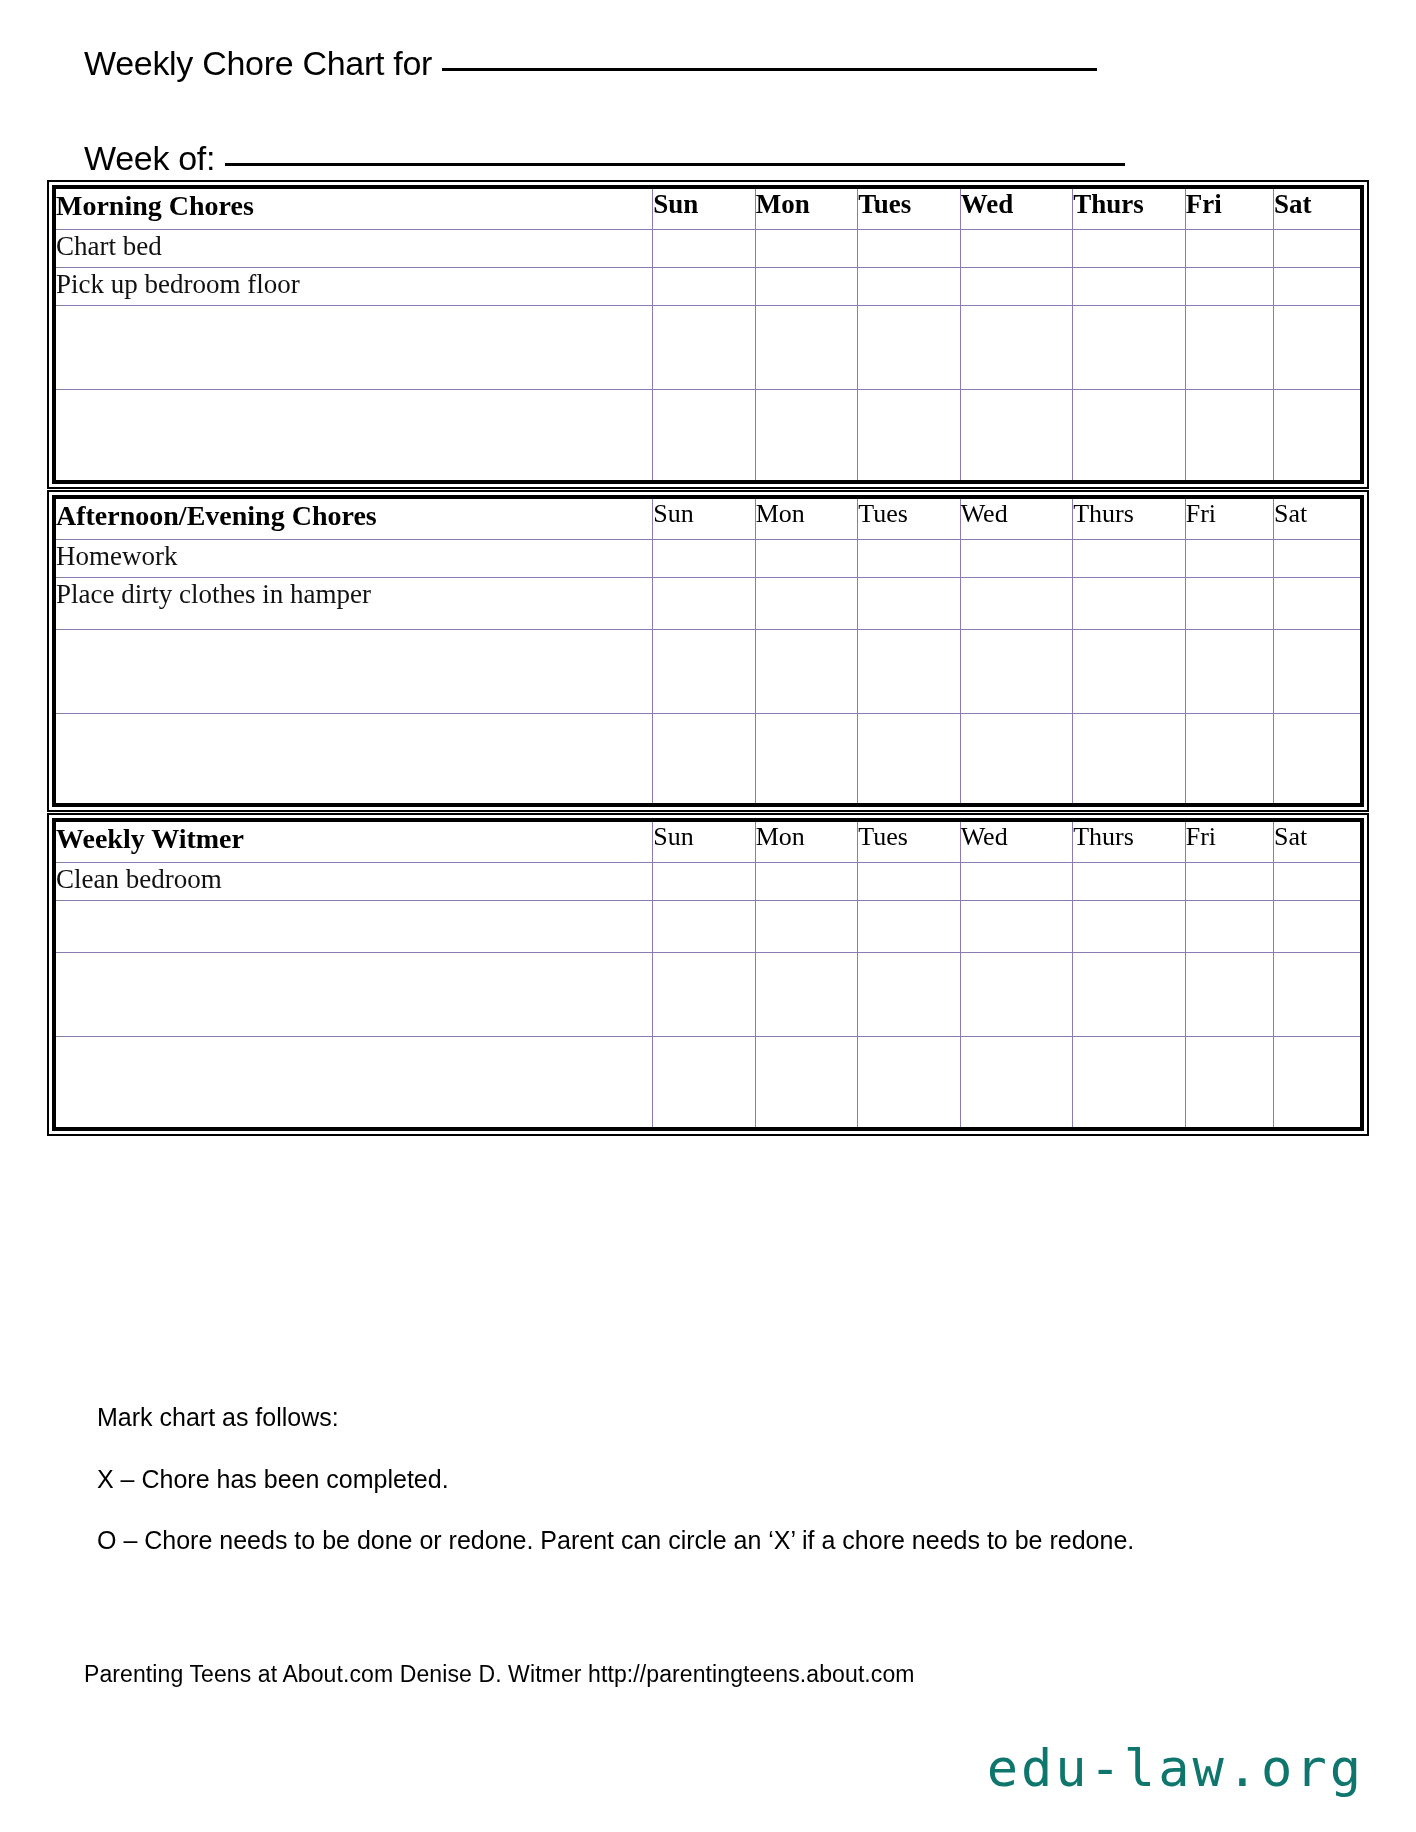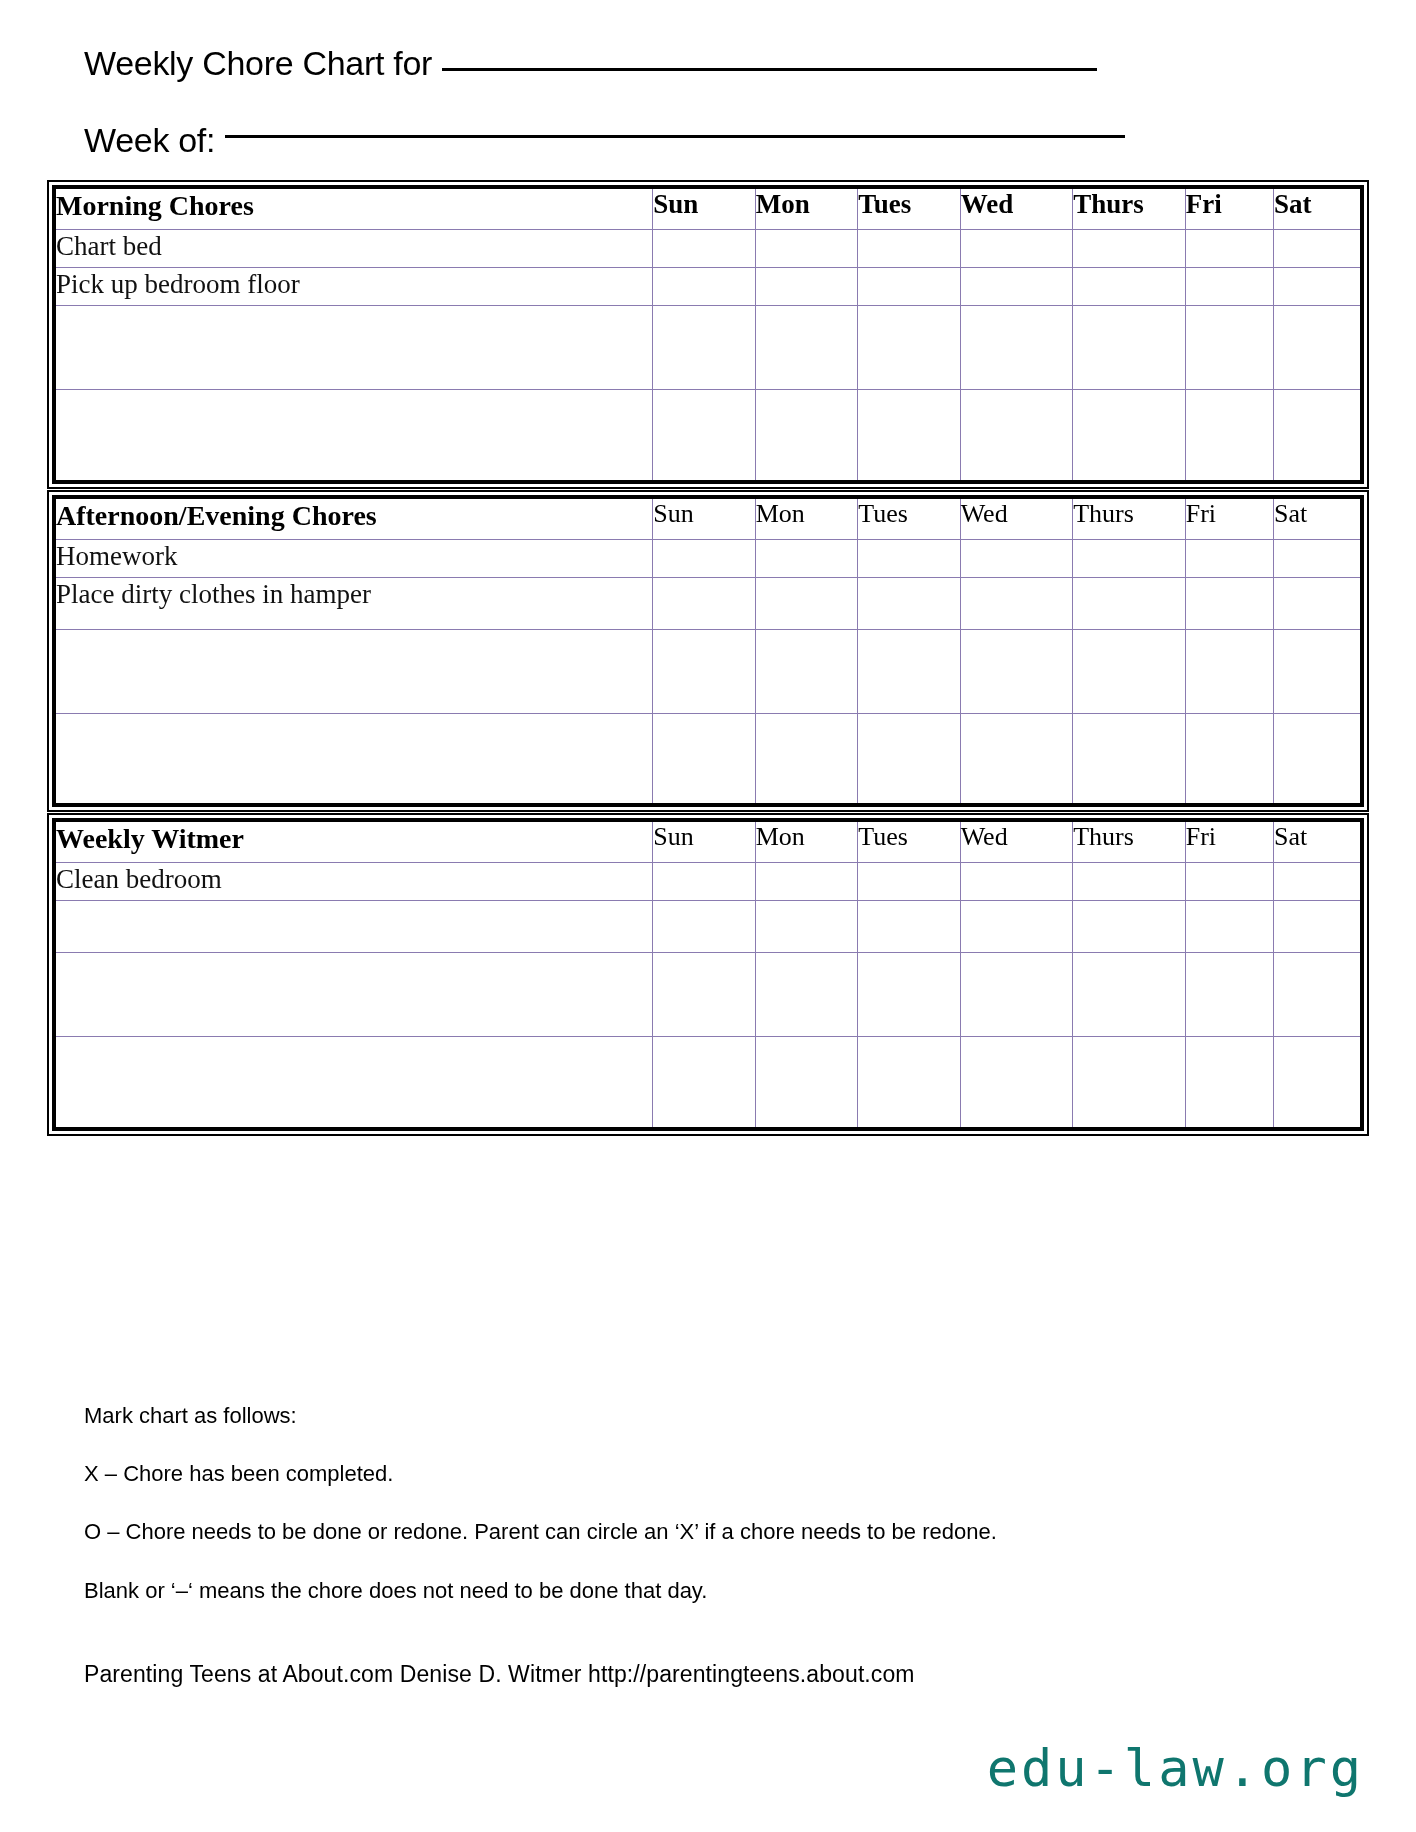--- a/index.html
+++ b/index.html
@@ -34,21 +34,21 @@
     width: 1200px;
   }
   .title-line {
     display: flex;
     align-items: baseline;
     font-size: 34px;
     font-weight: 400;
     letter-spacing: -0.3px;
     white-space: nowrap;
   }
-  .title-line.second { margin-top: 38px; align-items: center; }
+  .title-line.second { margin-top: 56px; }
   .title-label { flex: 0 0 auto; }
   .title-rule {
     flex: 0 0 auto;
     display: inline-block;
     border-bottom: 3px solid #000;
     height: 0;
     margin-left: 10px;
     position: relative;
     top: -4px;
   }
@@ -128,24 +128,24 @@
   
   .r-h   { height: 40px; }
   .r-s   { height: 38px; }
   .r-m   { height: 52px; }
   .r-tall{ height: 84px; }
   .r-xl  { height: 92px; }
 
   
   .instructions {
     position: absolute;
-    left: 84px;
+    left: 97px;
     top: 1404px;
     width: 1260px;
-    font-size: 22px;
+    font-size: 25px;
     line-height: 1.1;
   }
   .instructions p {
     margin: 0 0 34px 0;
     white-space: nowrap;
   }
   .instructions p:last-child { margin-bottom: 0; }
 
   .credit {
     position: absolute;
@@ -375,20 +375,19 @@
             <td class="mark-cell shade-light"></td>
           </tr>
         </tbody>
       </table>
     </div>
 
   <div class="instructions">
     <p>Mark chart as follows:</p>
     <p>X – Chore has been completed.</p>
     <p>O – Chore needs to be done or redone. Parent can circle an ‘X’ if a chore needs to be redone.</p>
-    <p>Blank or ‘–‘ means the chore does not need to be done that day.</p>
   </div>
 
   <div class="credit">Parenting Teens at About.com Denise D. Witmer http://parentingteens.about.com</div>
 
   <div class="watermark">edu-law.org</div>
 
 </div>
 
 </body></html>

